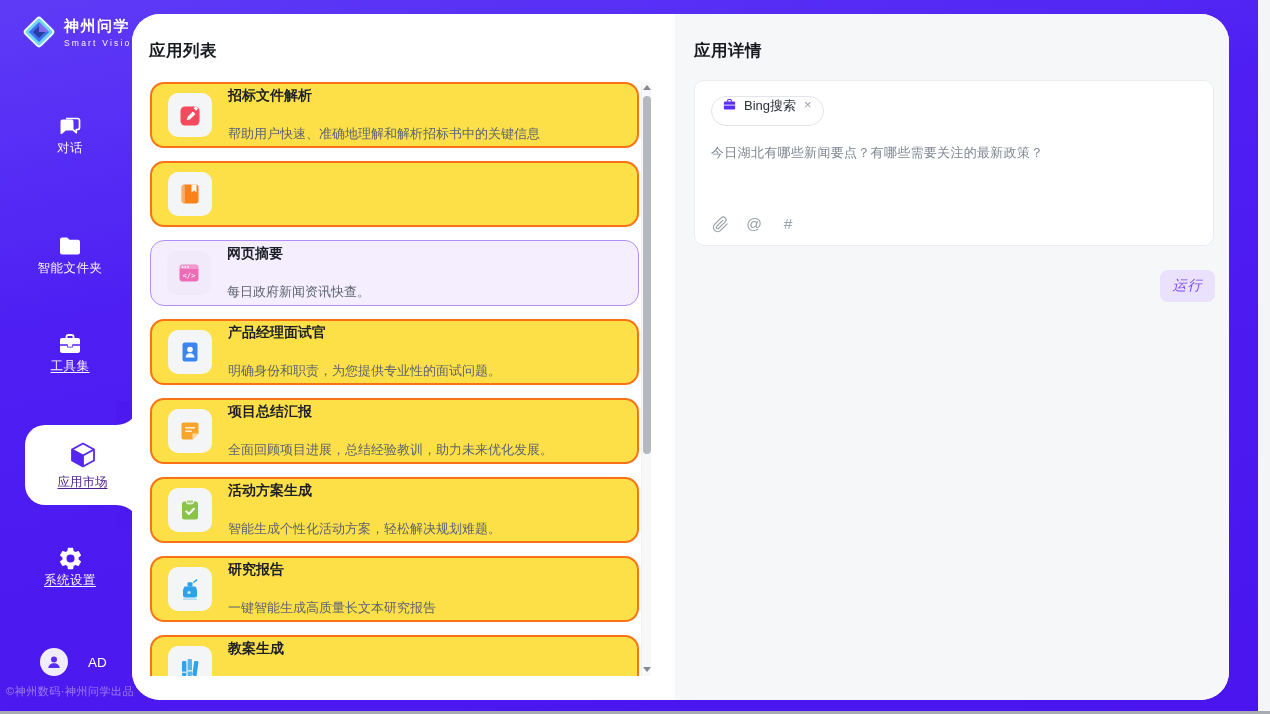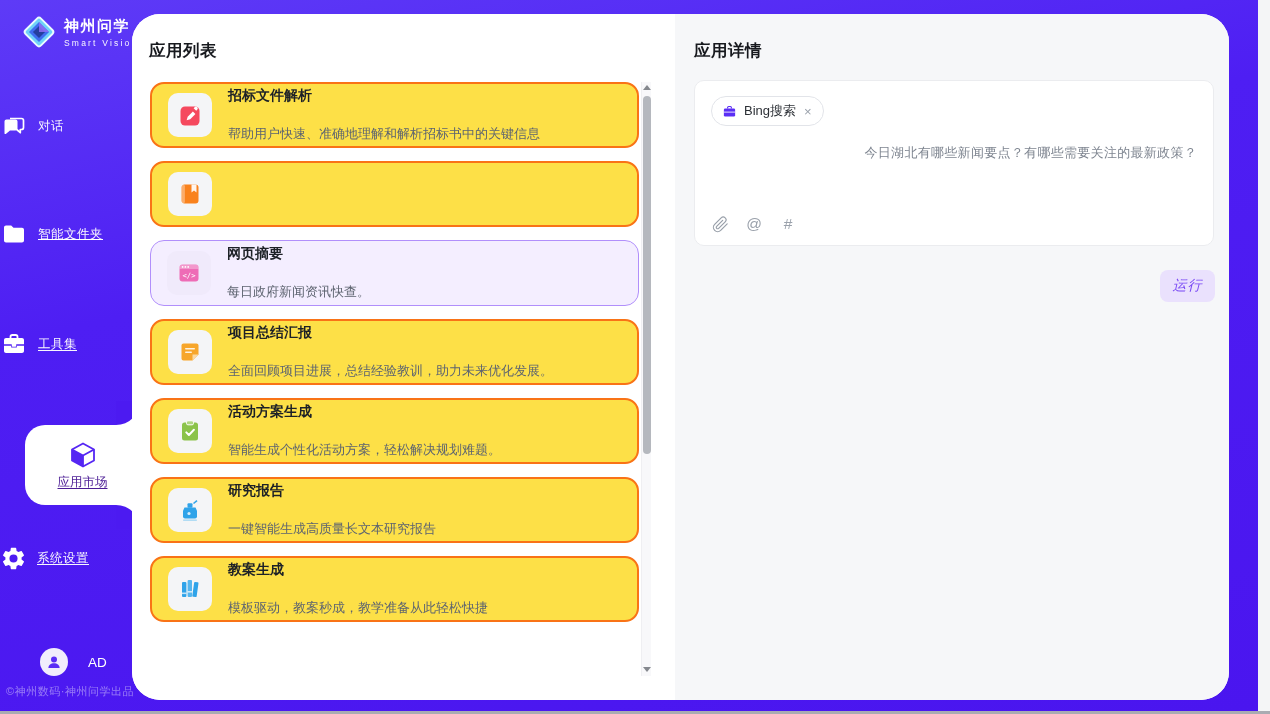--- a/index.html
+++ b/index.html
@@ -9,25 +9,25 @@
   
   .stage { position:absolute; left:0; top:0; width:1258px; height:711px;
     background:linear-gradient(168deg,#5e3bf7 0%,#4e1ef3 35%,#4a15ef 100%); }
   .window-bottom-edge { position:absolute; left:0; top:711px; width:1270px; height:3px; background:#a9abb2; }
 
   
   .sidebar { position:absolute; left:0; top:0; width:140px; height:627px; color:#fff; }
   .logo { position:absolute; left:20px; top:13px; display:flex; align-items:center; gap:6px; }
   .logo-text .cn { font-size:15px; font-weight:bold; letter-spacing:1.5px; }
   .logo-text .en { font-size:8.5px; letter-spacing:2.2px; margin-top:2px; opacity:.95; }
-  .nav-item { position:absolute; left:0; width:140px; display:flex; flex-direction:row;
-    align-items:center; gap:10px; cursor:pointer; }
+  .nav-item { position:absolute; left:0; width:140px; display:flex; flex-direction:column;
+    align-items:center; gap:0; cursor:pointer; }
   .nav-item .lbl { font-size:12.5px; color:rgba(255,255,255,.96); letter-spacing:.5px; }
   .nav-item .lbl.u { text-decoration:underline; text-underline-offset:2px; }
-  .nav-chat { top:112px; } .nav-folder { top:220px;text-decoration:underline; } .nav-tools { top:330px; } .nav-settings { top:545px; }
+  .nav-chat { top:112px; } .nav-folder { top:232px; } .nav-tools { top:330px; } .nav-settings { top:545px; }
 
   
   .nav-active { position:absolute; left:25px; right:0; top:425px; height:80px; background:#fff;
     border-radius:20px 0 0 20px; display:flex; flex-direction:column; align-items:center;
     justify-content:center; gap:4px; cursor:pointer; }
   .nav-active .lbl { font-size:12.5px; color:#4c1d95; text-decoration:underline; text-underline-offset:2px; }
   .curve { position:absolute; right:0; width:24px; height:24px; background:#fff; }
   .curve.t { top:-24px; } .curve.b { bottom:-24px; }
   .curve.t::after, .curve.b::after { content:""; position:absolute; inset:0; background:#4c1af1; }
   .curve.t::after { border-bottom-right-radius:100%; }
@@ -68,25 +68,25 @@
     background:#b5b8be; border-radius:4px; cursor:pointer; }
   .scroll-arrow { position:absolute; left:1px; width:8px; height:8px; cursor:pointer; }
   .scroll-arrow.up { top:2px; } .scroll-arrow.down { bottom:3px; }
   .scroll-arrow.up::after, .scroll-arrow.down::after { content:""; position:absolute; left:0; }
   .scroll-arrow.up::after { top:1px; border-left:4px solid transparent; border-right:4px solid transparent; border-bottom:5px solid #85888e; }
   .scroll-arrow.down::after { top:2px; border-left:4px solid transparent; border-right:4px solid transparent; border-top:5px solid #85888e; }
 
   
   .detail-card { position:absolute; left:19px; top:66px; width:520px; height:166px; background:#fff;
     border:1px solid #ebecef; border-radius:10px; cursor:text; }
-  .chip { position:absolute; left:16px; top:15px; height:30px; display:inline-flex; align-items:center;
+  .chip { position:absolute; left:16px; top:15px; height:30px; display:inline-flex; align-items:flex-start;
     gap:7px; padding:0 10px; border:1px solid #e2e4e9; border-radius:15px; background:#fff; cursor:pointer; }
   .chip-label { font-size:13px; color:#2c3036; }
   .chip-close { font-size:13px; color:#9aa1ab; cursor:pointer; padding:0 1px; }
-  .prompt-text { position:absolute; left:16px; top:63px; right:16px; font-size:13px; color:#7e8590; letter-spacing:.3px;text-align:right; }
+  .prompt-text { position:absolute; left:16px; top:63px; right:16px; font-size:13px; color:#7e8590; letter-spacing:.3px; }
   .input-toolbar { position:absolute; left:16px; bottom:12px; display:flex; align-items:center; gap:16px; color:#9aa1ab; }
   .tb-ico { width:18px; height:18px; display:flex; align-items:center; justify-content:center; cursor:pointer; }
   .tb-char { font-size:15.5px; color:#9aa1ab; }
   .run-btn { position:absolute; right:14px; top:256px; width:55px; height:32px; border:none;
     border-radius:8px; background:#eae1fd; color:#7a4af5; font-size:14px; letter-spacing:1px;
     cursor:pointer; font-family:inherit;font-style:italic; }
 </style>
 </head>
 <body>
 
@@ -206,20 +206,33 @@
                 <circle cx="12.2" cy="6.9" r=".9" fill="#fff"></circle>
               <text x="13" y="17.8" font-size="7.2" fill="#fff" text-anchor="middle" font-family="'DejaVu Sans Mono',monospace">&lt;/&gt;</text>
             </svg>
           </div>
           <div class="app-texts">
             <div class="app-title">网页摘要</div>
             <div class="app-desc">每日政府新闻资讯快查。</div>
           </div>
         </div>
 
+        <div class="app-item">
+          <div class="app-icon">
+            <svg width="26" height="26" viewBox="0 0 26 26">
+              <rect x="5.5" y="3.5" width="15" height="19" rx="2.5" fill="#3c86f0"></rect>
+              <circle cx="13" cy="10.5" r="2.8" fill="#fff"></circle>
+              <path d="M8.5 18.5c0-2.5 2-4.2 4.5-4.2s4.5 1.7 4.5 4.2z" fill="#fff"></path>
+            </svg>
+          </div>
+          <div class="app-texts">
+            <div class="app-title">产品经理面试官</div>
+            <div class="app-desc">明确身份和职责，为您提供专业性的面试问题。</div>
+          </div>
+        </div>
 
         <div class="app-item">
           <div class="app-icon">
             <svg width="26" height="26" viewBox="0 0 26 26">
               <path d="M4.5 6.5c0-1.1.9-2 2-2h13c1.1 0 2 .9 2 2v9l-6 6h-9c-1.1 0-2-.9-2-2z" fill="#f7a62b"></path>
               <path d="M15.5 21.5v-6h6z" fill="#fbd9a3"></path>
               <rect x="8" y="9" width="10" height="1.6" rx=".8" fill="#fff" opacity=".85"></rect>
               <rect x="8" y="12.5" width="7" height="1.6" rx=".8" fill="#fff" opacity=".85"></rect>
             </svg>
           </div>

